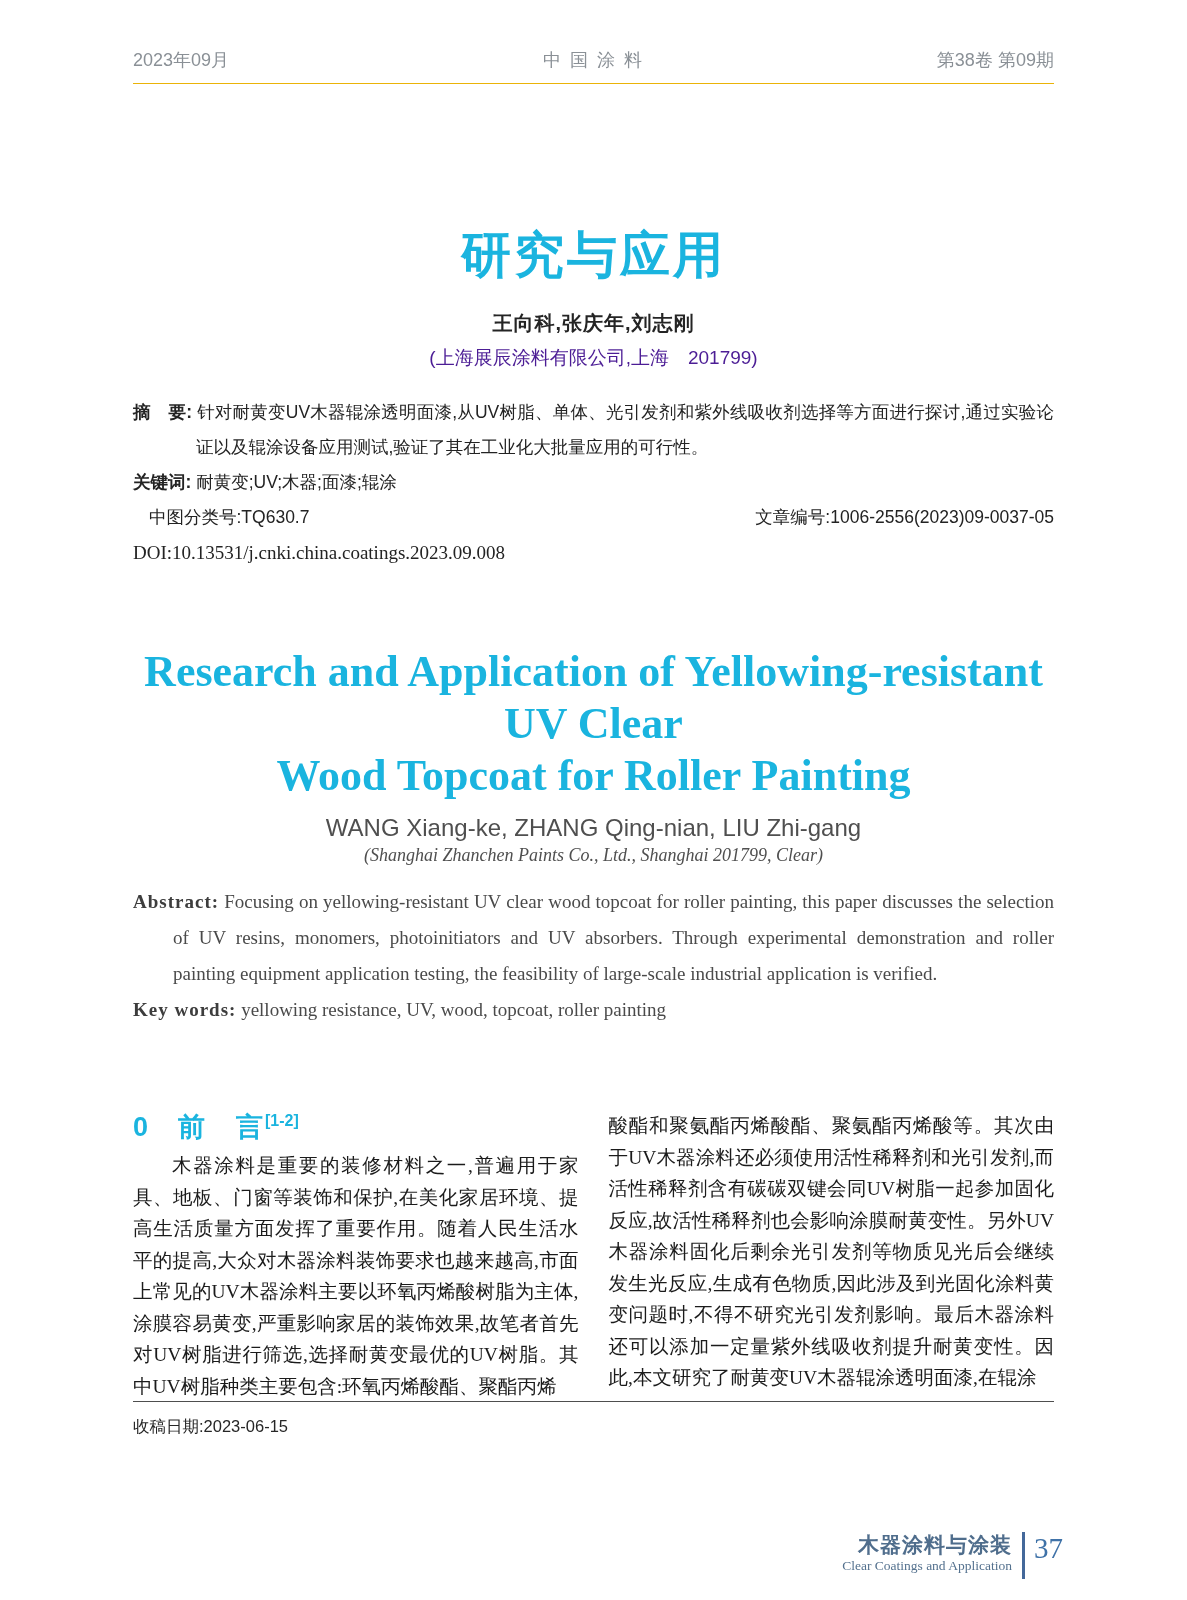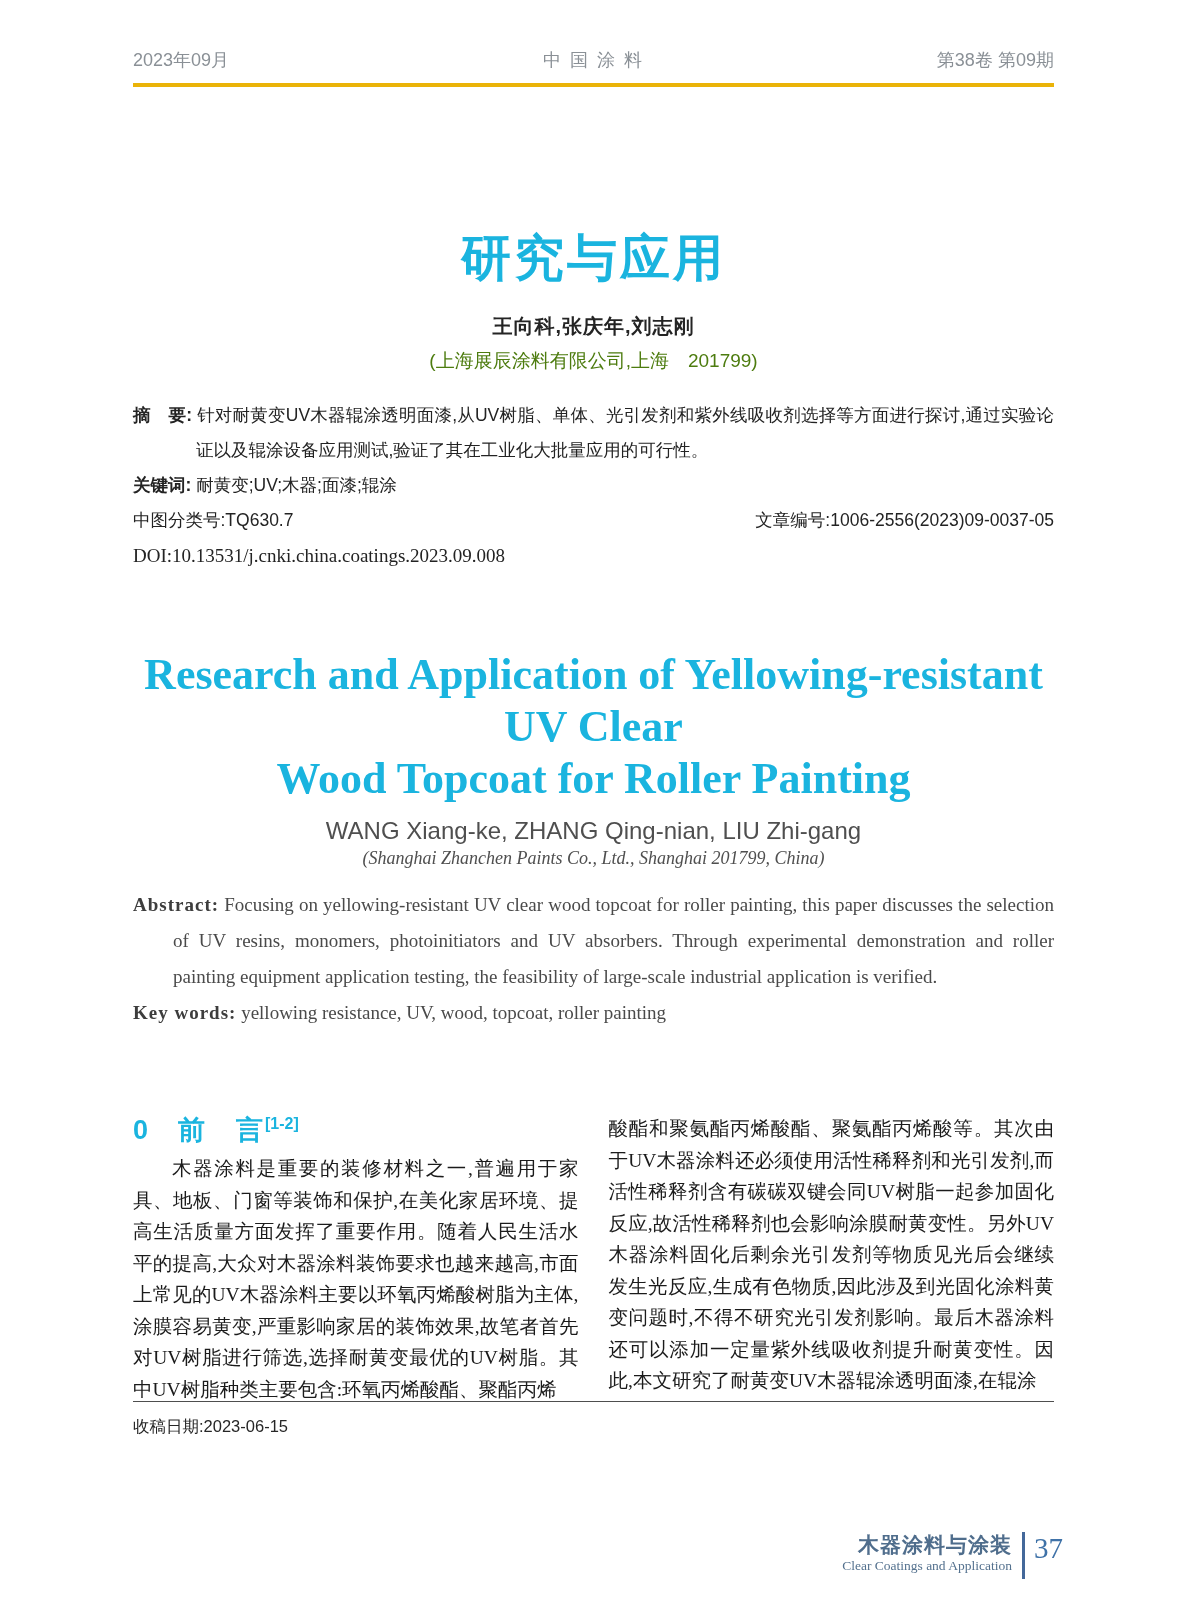--- a/index.html
+++ b/index.html
@@ -11,21 +11,21 @@
     background: #ffffff;
     font-family: "Liberation Sans", sans-serif;
     color: #1d1d1d;
     padding: 46px 133px 0 133px;
     overflow: hidden;
   }
 
   
   .page-header {
     color: #8a9096;
-    border-bottom: 4px solid #eab308;
+    border-bottom: 1px solid #eab308;
     padding-bottom: 9px;
   }
   .h-row { display:flex; line-height:28px; font-size:18px; }
   .h-cell { width: 33.33%; }
   .h-center { text-align:center; letter-spacing:2px; }
   .h-right { text-align:right; }
 
   
   .cn-title {
     margin: 136px 0 0 0;
@@ -42,30 +42,30 @@
     text-align: center;
     font-size: 20px;
     font-weight: 700;
     letter-spacing: 1px;
     color:#242424;
   }
   .cn-affil {
     margin: 8px 0 0 0;
     text-align: center;
     font-size: 19px;
-    color:#4d7c0f;
+    color:#4c1d95;
   }
 
   
   .abs-block { margin-top: 24px; font-size: 17.5px; line-height: 35px; color:#232323; }
   .hang-cn { margin:0; padding-left:63px; text-indent:-63px; text-align:justify; }
   .lbl-b { font-weight:700; }
   .kw-cn { margin:0; }
   .meta-row { display:flex; margin:0; }
-  .meta-clc { width:335px; }
+  .meta-clc { width:335px;margin-left:16px; }
   .meta-code { width:280px; }
   .meta-id { flex:1; text-align:right; }
   .doi-line { margin:0; font-family:"Liberation Serif", serif; font-size:19px; }
 
   
   .en-block { margin-top: 76px; }
   .en-title {
     margin:0;
     text-align:center;
     color:#1ab4df;
@@ -168,21 +168,21 @@
     </p>
     <p class="doi-line">DOI:10.13531/j.cnki.china.coatings.2023.09.008</p>
   </div>
 
   <section class="en-block">
     <h2 class="en-title">
       <span>Research and Application of Yellowing-resistant UV Clear</span>
       <span>Wood Topcoat for Roller Painting</span>
     </h2>
     <p class="en-authors">WANG Xiang-ke, ZHANG Qing-nian, LIU Zhi-gang</p>
-    <p class="en-affil">(Shanghai Zhanchen Paints Co., Ltd., Shanghai 201799, China)</p>
+    <p class="en-affil">(Shanghai Zhanchen Paints Co., Ltd., Shanghai 201799, Clear)</p>
     <div class="en-abs">
       <p class="hang-en">
         <span class="lbl-en">Abstract:</span>
         <span>Focusing on yellowing-resistant UV clear wood topcoat for roller painting, this paper discusses the selection of UV resins, monomers, photoinitiators and UV absorbers. Through experimental demonstration and roller painting equipment application testing, the feasibility of large-scale industrial application is verified.</span>
       </p>
       <p class="hang-en">
         <span class="lbl-en">Key words:</span>
         <span>yellowing resistance, UV, wood, topcoat, roller painting</span>
       </p>
     </div>

